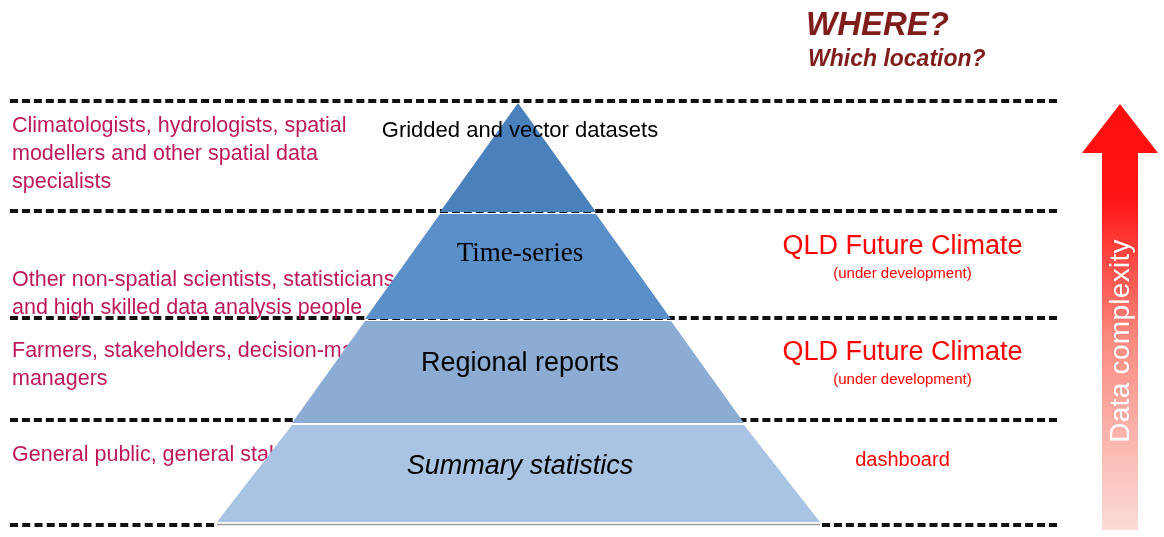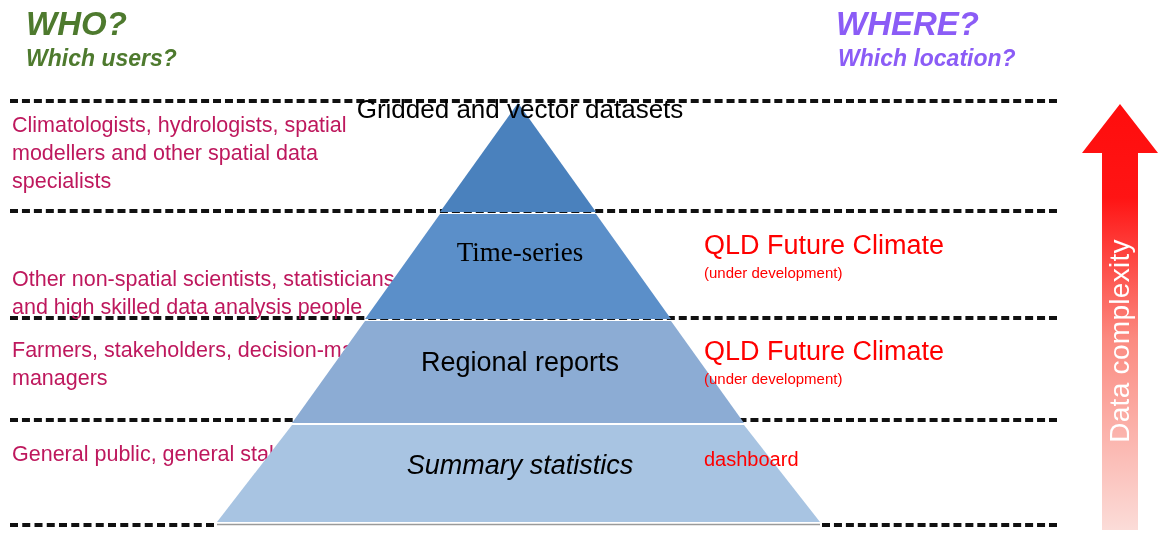--- a/index.html
+++ b/index.html
@@ -26,21 +26,21 @@
     font-style: italic;
     font-weight: bold;
     line-height: 1.08;
     white-space: nowrap;
   }
   .col-head .big   { font-size: 33px; display: block; }
   .col-head .small { font-size: 23px; display: block; margin-top: 4px; }
 
   #head-who   { left: 26px;  top: 6px;  color: #4E7A2E; }
   #head-what  { left: 436px; top: 6px;  color: #111111; }
-  #head-where { left: 836px; top: 6px;  color: #8b5cf6; font-style: italic; }
+  #head-where { left: 806px; top: 6px;  color: #7f1d1d; font-style: italic; }
   #head-where .big   { margin-left: 0px; }
   #head-where .small { margin-left: 2px; }
   #head-what .big    { margin-left: 6px; }
 
   
   .dash {
     position: absolute;
     height: 0;
     border-top: 4px dashed #111111;
   }
@@ -78,32 +78,32 @@
 
   .tier-label {
     position: absolute;
     text-align: center;
     color: #000000;
     font-size: 27px;
     line-height: 1.15;
     width: 100%;
     left: 0;
   }
-  #tier-label-0 { top: 0;   font-size: 26px; line-height: 1.12; }
+  #tier-label-0 { top: 23px;   font-size: 22px; line-height: 1.12; }
   #tier-label-1 { top: 142px; font-family: Liberation Serif, serif; }
   #tier-label-2 { top: 252px; }
   #tier-label-3 { top: 355px; font-style: italic; }
 
   
   .where-cell {
     position: absolute;
-    left: 704px;
+    left: 720px;
     width: 365px;
     color: #FF0000;
-    text-align: left;
+    text-align: center;
     line-height: 1.26;
   }
   .where-cell .main { font-size: 27px; display: block; }
   .where-cell .sub  { font-size: 15px; display: block; margin-top: 2px; }
   #where-0 { top: 114px; text-align: right; width: 352px; left: 700px; }
   #where-0 .main { font-size: 27px; }
   #where-1 { top: 228px; }
   #where-2 { top: 334px; }
   #where-3 { top: 447px; }
   #where-3 .main { font-size: 20px; }
@@ -127,24 +127,20 @@
     color: #ffffff;
     font-size: 28px;
     letter-spacing: 0.3px;
   }
 </style>
 </head>
 <body>
 
 <div id="stage">
 
-  <div class="col-head" id="head-who">
-    <span class="big">WHO?</span>
-    <span class="small">Which users?</span>
-  </div>
 
 
   <div class="col-head" id="head-where">
     <span class="big">WHERE?</span>
     <span class="small">Which location?</span>
   </div>
 
   <div class="dash" id="dash-0"></div>
   <div class="dash" id="dash-1"></div>
   <div class="dash" id="dash-2"></div>

